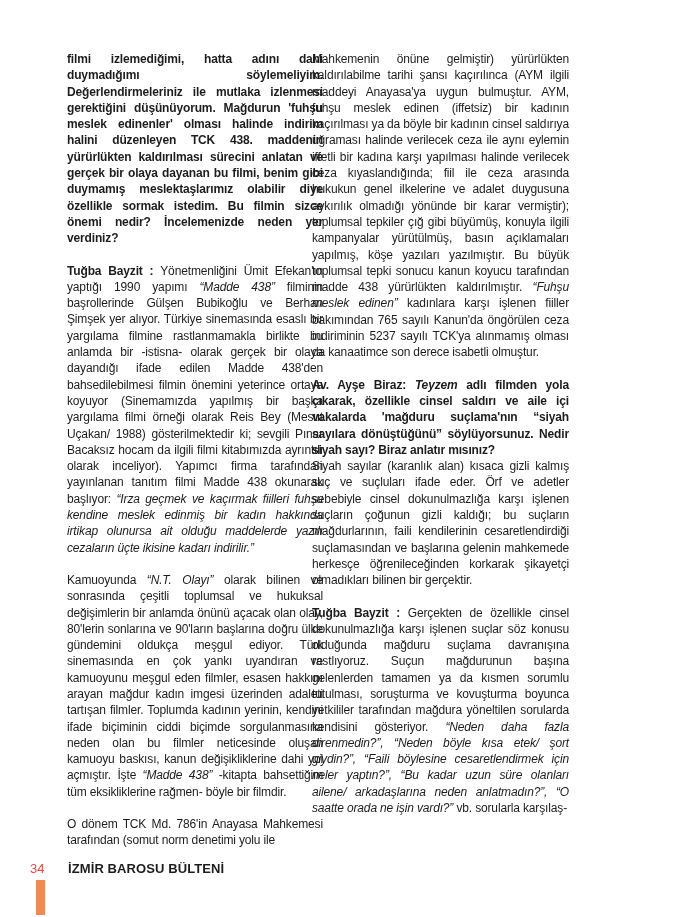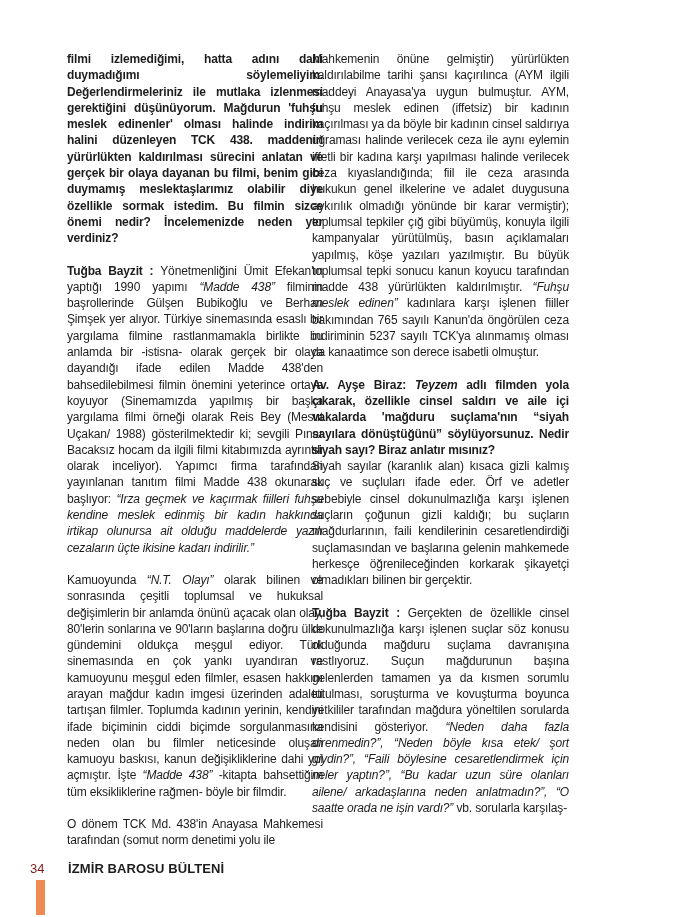--- a/index.html
+++ b/index.html
@@ -45,21 +45,21 @@
     top: 859px;
     width: 700px;
     height: 58px;
   }
   .page-num {
     position: absolute;
     left: 30px;
     top: 2px;
     font-size: 13px;
     font-weight: 400;
-    color: #7f1d1d;
+    color: #ef4444;
   }
   .footer-title {
     position: absolute;
     left: 62px;
     top: 2px;
     font-size: 13px;
     font-weight: 700;
     letter-spacing: 0.1px;
     color: #1d1d1d;
     margin-left: 6px;
@@ -75,21 +75,21 @@
 </style>
 </head>
 <body>
 
 <div class="page">
 
   <div class="col col-left">
       <p class="para"><span class="s-b">filmi izlemediğimi, hatta adını dahi duymadığımı söylemeliyim. Değerlendirmeleriniz ile mutlaka izlenmesi gerektiğini düşünüyorum. Mağdurun 'fuhşu meslek edinenler' olması halinde indirim halini düzenleyen TCK 438. maddenin yürürlükten kaldırılması sürecini anlatan ve gerçek bir olaya dayanan bu filmi, benim gibi duymamış meslektaşlarımız olabilir diye özellikle sormak istedim. Bu filmin sizce önemi nedir? İncelemenizde neden yer verdiniz?</span></p>
       <p class="para"><span class="s-b">Tuğba Bayzit : </span><span class="s-r">Yönetmenliğini Ümit Efekan'ın yaptığı 1990 yapımı </span><span class="s-i">“Madde 438”</span><span class="s-r"> filminin başrollerinde Gülşen Bubikoğlu ve Berhan Şimşek yer alıyor. Türkiye sinemasında esaslı bir yargılama filmine rastlanmamakla birlikte bu anlamda bir -istisna- olarak gerçek bir olaya dayandığı ifade edilen Madde 438'den bahsedilebilmesi filmin önemini yeterince ortaya koyuyor (Sinemamızda yapılmış bir başka yargılama filmi örneği olarak Reis Bey (Mesut Uçakan/ 1988) gösterilmektedir ki; sevgili Pınar Bacaksız hocam da ilgili filmi kitabımızda ayrıntılı olarak inceliyor). Yapımcı firma tarafından yayınlanan tanıtım filmi Madde 438 okunarak başlıyor: </span><span class="s-i">“Irza geçmek ve kaçırmak fiilleri fuhşu kendine meslek edinmiş bir kadın hakkında irtikap olunursa ait olduğu maddelerde yazılı cezaların üçte ikisine kadarı indirilir.”</span></p>
       <p class="para"><span class="s-r">Kamuoyunda </span><span class="s-i">“N.T. Olayı”</span><span class="s-r"> olarak bilinen ve sonrasında çeşitli toplumsal ve hukuksal değişimlerin bir anlamda önünü açacak olan olay, 80'lerin sonlarına ve 90'ların başlarına doğru ülke gündemini oldukça meşgul ediyor. Türk sinemasında en çok yankı uyandıran ve kamuoyunu meşgul eden filmler, esasen hakkını arayan mağdur kadın imgesi üzerinden adaleti tartışan filmler. Toplumda kadının yerinin, kendini ifade biçiminin ciddi biçimde sorgulanmasına neden olan bu filmler neticesinde oluşan kamuoyu baskısı, kanun değişikliklerine dahi yol açmıştır. İşte </span><span class="s-i">“Madde 438”</span><span class="s-r"> -kitapta bahsettiğim tüm eksikliklerine rağmen- böyle bir filmdir.</span></p>
-      <p class="para"><span class="s-r">O dönem TCK Md. 438'in Anayasa Mahkemesi tarafından (somut norm denetimi yolu ile</span></p>
+      <p class="para"><span class="s-r">O dönem TCK Md. 786'in Anayasa Mahkemesi tarafından (somut norm denetimi yolu ile</span></p>
     </div>
 
   <div class="col col-right">
       <p class="para"><span class="s-r">Mahkemenin önüne gelmiştir) yürürlükten kaldırılabilme tarihi şansı kaçırılınca (AYM ilgili maddeyi Anayasa'ya uygun bulmuştur. AYM, fuhşu meslek edinen (iffetsiz) bir kadının kaçırılması ya da böyle bir kadının cinsel saldırıya uğraması halinde verilecek ceza ile aynı eylemin iffetli bir kadına karşı yapılması halinde verilecek ceza kıyaslandığında; fiil ile ceza arasında hukukun genel ilkelerine ve adalet duygusuna aykırılık olmadığı yönünde bir karar vermiştir); toplumsal tepkiler çığ gibi büyümüş, konuyla ilgili kampanyalar yürütülmüş, basın açıklamaları yapılmış, köşe yazıları yazılmıştır. Bu büyük toplumsal tepki sonucu kanun koyucu tarafından madde 438 yürürlükten kaldırılmıştır. </span><span class="s-i">“Fuhşu meslek edinen”</span><span class="s-r"> kadınlara karşı işlenen fiiller bakımından 765 sayılı Kanun'da öngörülen ceza indiriminin 5237 sayılı TCK'ya alınmamış olması da kanaatimce son derece isabetli olmuştur.</span></p>
       <p class="para tight"><span class="s-b">Av. Ayşe Biraz: </span><span class="s-bi">Teyzem</span><span class="s-b"> adlı filmden yola çıkarak, özellikle cinsel saldırı ve aile içi vakalarda 'mağduru suçlama'nın “siyah sayılara dönüştüğünü” söylüyorsunuz. Nedir siyah sayı? Biraz anlatır mısınız?</span></p>
       <p class="para"><span class="s-r">Siyah sayılar (karanlık alan) kısaca gizli kalmış suç ve suçluları ifade eder. Örf ve adetler sebebiyle cinsel dokunulmazlığa karşı işlenen suçların çoğunun gizli kaldığı; bu suçların mağdurlarının, faili kendilerinin cesaretlendirdiği suçlamasından ve başlarına gelenin mahkemede herkesçe öğrenileceğinden korkarak şikayetçi olmadıkları bilinen bir gerçektir.</span></p>
       <p class="para"><span class="s-b">Tuğba Bayzit : </span><span class="s-r">Gerçekten de özellikle cinsel dokunulmazlığa karşı işlenen suçlar söz konusu olduğunda mağduru suçlama davranışına rastlıyoruz. Suçun mağdurunun başına gelenlerden tamamen ya da kısmen sorumlu tutulması, soruşturma ve kovuşturma boyunca yetkililer tarafından mağdura yöneltilen sorularda kendisini gösteriyor. </span><span class="s-i">“Neden daha fazla direnmedin?”, “Neden böyle kısa etek/ şort giydin?”, “Faili böylesine cesaretlendirmek için neler yaptın?”, “Bu kadar uzun süre olanları ailene/ arkadaşlarına neden anlatmadın?”, “O saatte orada ne işin vardı?”</span><span class="s-r"> vb. sorularla karşılaş-</span></p>
     </div>
 
   <div class="footer">

